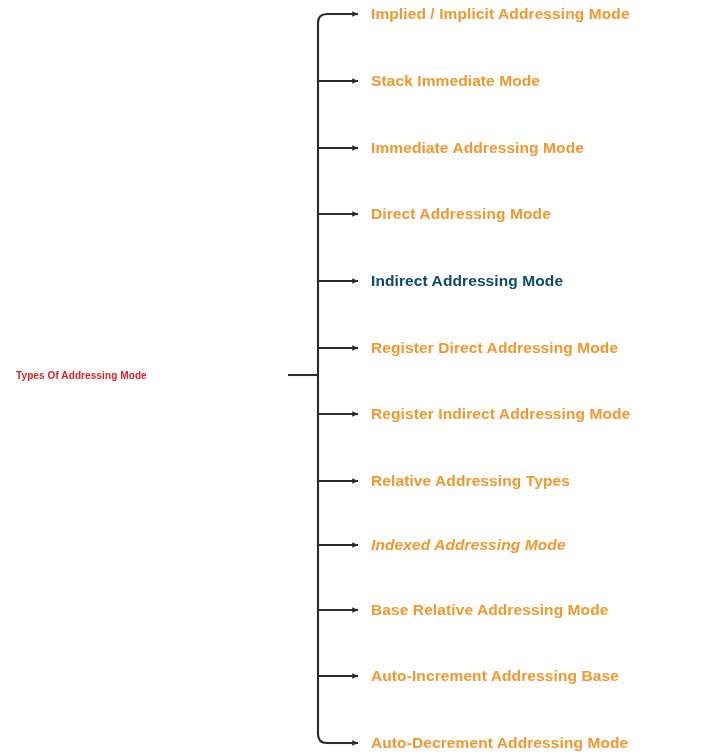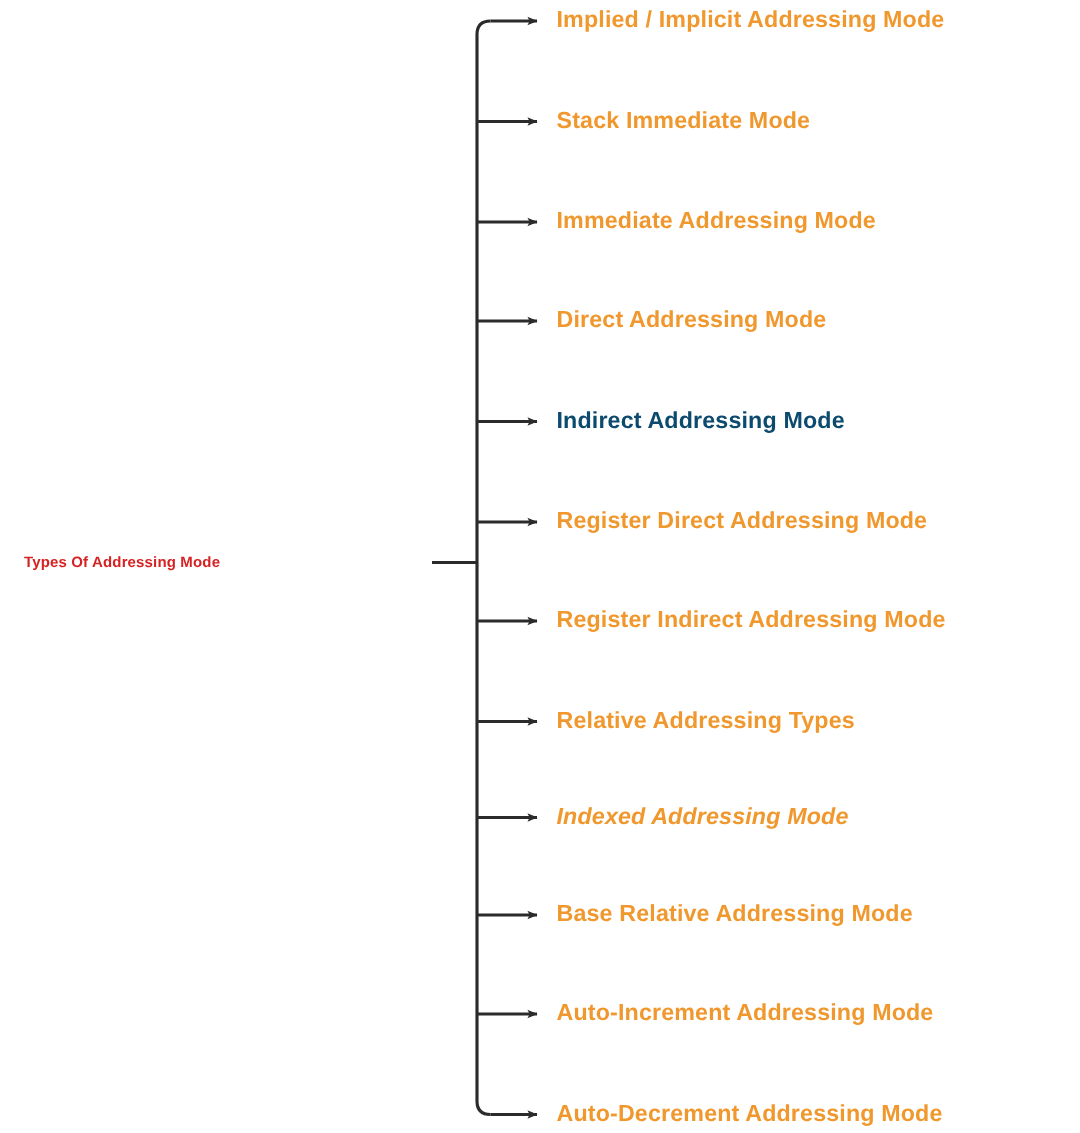--- a/index.html
+++ b/index.html
@@ -88,17 +88,17 @@
       <div class="branch-node" style="left: 371px; top: 2px; color: rgb(240, 152, 45);">Implied / Implicit Addressing Mode</div>
       <div class="branch-node" style="left: 371px; top: 69px; color: rgb(240, 152, 45);">Stack Immediate Mode</div>
       <div class="branch-node" style="left: 371px; top: 136px; color: rgb(240, 152, 45);">Immediate Addressing Mode</div>
       <div class="branch-node" style="left: 371px; top: 202px; color: rgb(240, 152, 45);">Direct Addressing Mode</div>
       <div class="branch-node" style="left: 371px; top: 269px; color: #0c4a6e;">Indirect Addressing Mode</div>
       <div class="branch-node" style="left: 371px; top: 336px; color: rgb(240, 152, 45);">Register Direct Addressing Mode</div>
       <div class="branch-node" style="left: 371px; top: 402px; color: rgb(240, 152, 45);">Register Indirect Addressing Mode</div>
       <div class="branch-node" style="left: 371px; top: 469px; color: rgb(240, 152, 45);">Relative Addressing Types</div>
       <div class="branch-node" style="left: 371px; top: 533px; color: rgb(240, 152, 45); font-style: italic;">Indexed Addressing Mode</div>
       <div class="branch-node" style="left: 371px; top: 598px; color: rgb(240, 152, 45);">Base Relative Addressing Mode</div>
-      <div class="branch-node" style="left: 371px; top: 664px; color: rgb(240, 152, 45);">Auto-Increment Addressing Mode</div>
+      <div class="branch-node" style="left: 371px; top: 664px; color: rgb(240, 152, 45);">Auto-Increment Addressing Base</div>
       <div class="branch-node" style="left: 371px; top: 731px; color: rgb(240, 152, 45);">Auto-Decrement Addressing Mode</div>
     </div>
 
 </div>
 
 </body></html>

